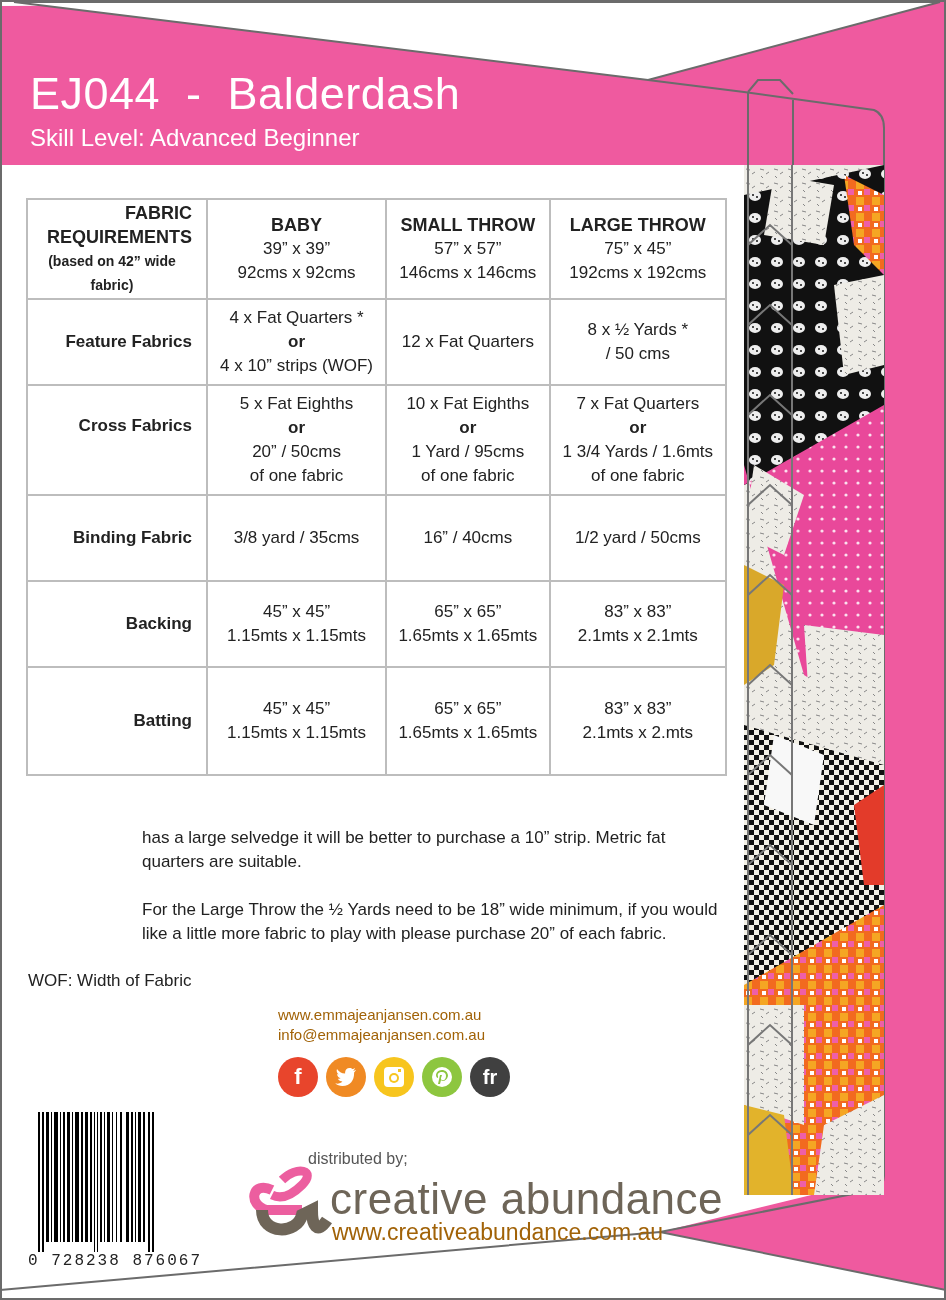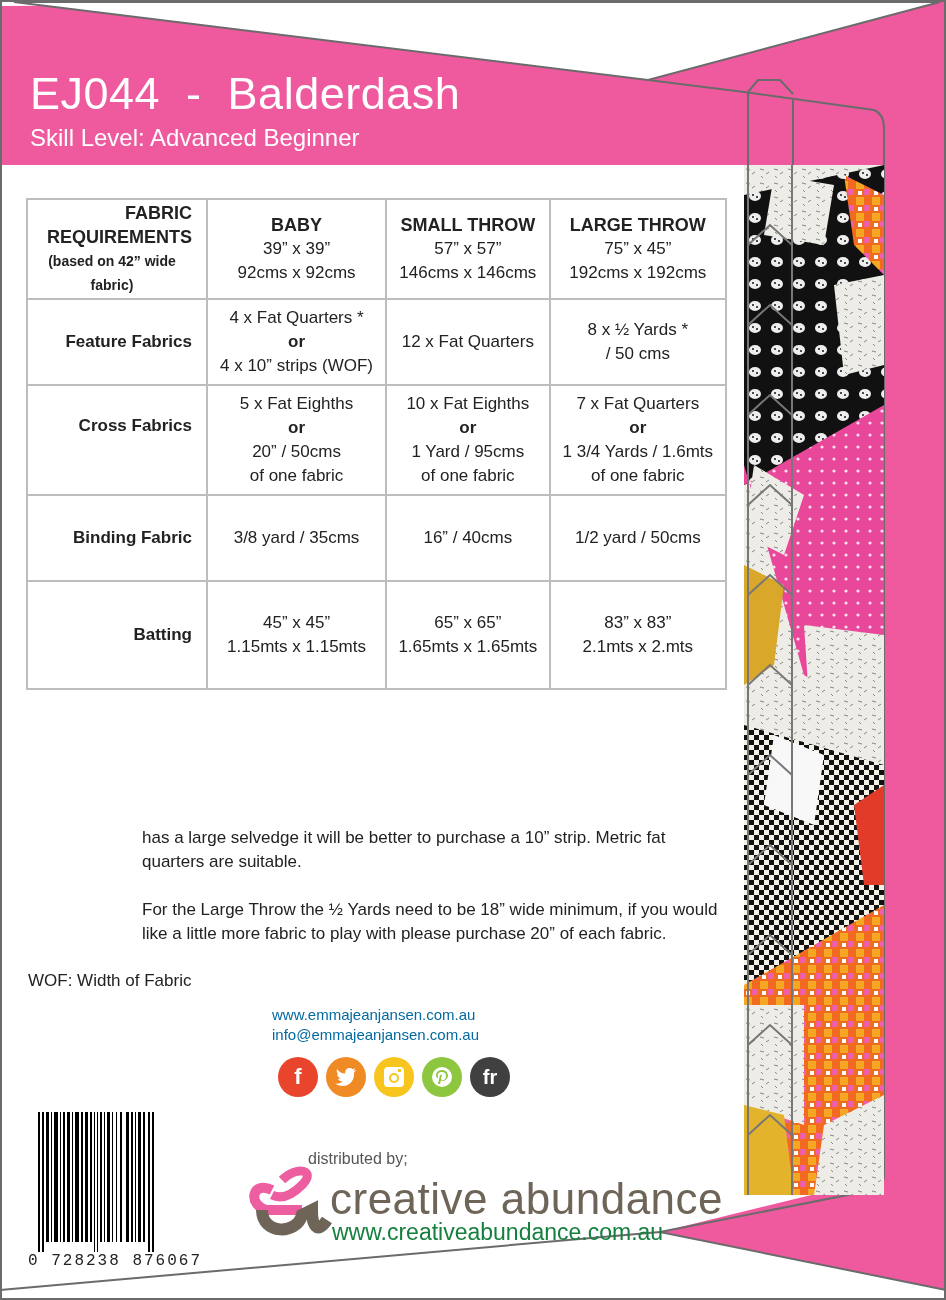--- a/index.html
+++ b/index.html
@@ -11,28 +11,28 @@
   .quilt{position:absolute;left:744px;top:165px;width:140px;height:1030px;overflow:hidden;}
   table.req{position:absolute;left:26px;top:198px;width:701px;border-collapse:collapse;}
   table.req td{border:2px solid #bdbdbd;text-align:center;font-size:17px;line-height:24px;color:#222;padding:0 4px;}
   table.req td.rowlabel{text-align:right;font-weight:bold;padding-right:14px;width:160px;margin-left:32px;}
   .hd{font-weight:bold;font-size:18px;}
   .hdsmall{font-size:14px;font-weight:bold;text-align:center;}
   .bold{font-weight:bold;}
   .note{position:absolute;left:28px;top:826px;width:700px;font-size:17px;line-height:24px;}
   .note .indent{padding-left:114px;}
   .wof{position:absolute;left:28px;top:971px;font-size:17px;}
-  .contact{position:absolute;left:272px;top:1005px;font-size:15px;line-height:20px;color:#0369a1;}
+  .contact{position:absolute;left:278px;top:1005px;font-size:15px;line-height:20px;color:#a16207;}
   .social{position:absolute;left:278px;top:1057px;display:flex;gap:8px;}
   .social span{width:40px;height:40px;border-radius:50%;display:flex;align-items:center;justify-content:center;color:#fff;font-weight:bold;font-size:22px;}
   .barcode{position:absolute;left:38px;top:1112px;width:118px;height:140px;}
   .bcnum{position:absolute;left:28px;top:1252px;font-family:"Liberation Mono",monospace;font-size:16px;letter-spacing:2px;}
   .dist{position:absolute;left:308px;top:1150px;font-size:16px;color:#555;}
   .ca{position:absolute;left:330px;top:1174px;font-size:44px;color:#6e6558;letter-spacing:0.5px;}
-  .caurl{position:absolute;left:332px;top:1219px;font-size:23px;color:#15803d;}
+  .caurl{position:absolute;left:332px;top:1219px;font-size:23px;color:#a16207;}
   .calogo{position:absolute;left:242px;top:1150px;}
 </style>
 </head>
 <body>
 
 <svg class="bg" width="946" height="1300">
 
   <polygon points="0,6 946,0 946,1300 0,1300" fill="#ef5a9f"></polygon>
 
   <polygon points="14,2 940,2 648,80" fill="#fff" stroke="#6b6b6b" stroke-width="2"></polygon>
@@ -167,20 +167,35 @@
       <div class="bold">or</div>
       <div>1 3/4 Yards / 1.6mts</div>
       <div>of one fabric</div>
     </td>
   </tr>
   <tr style="height:86px">
     <td class="rowlabel">Binding Fabric</td>
     <td>3/8 yard / 35cms</td>
     <td>16” / 40cms</td>
     <td>1/2 yard / 50cms</td>
+  </tr>
+  <tr style="height:86px">
+    <td class="rowlabel">Backing</td>
+    <td>
+      <div>45” x 45”</div>
+      <div>1.15mts x 1.15mts</div>
+    </td>
+    <td>
+      <div>65” x 65”</div>
+      <div>1.65mts x 1.65mts</div>
+    </td>
+    <td>
+      <div>83” x 83”</div>
+      <div>2.1mts x 2.1mts</div>
+    </td>
   </tr>
   <tr style="height:108px">
     <td class="rowlabel">Batting</td>
     <td>
       <div>45” x 45”</div>
       <div>1.15mts x 1.15mts</div>
     </td>
     <td>
       <div>65” x 65”</div>
       <div>1.65mts x 1.65mts</div>

